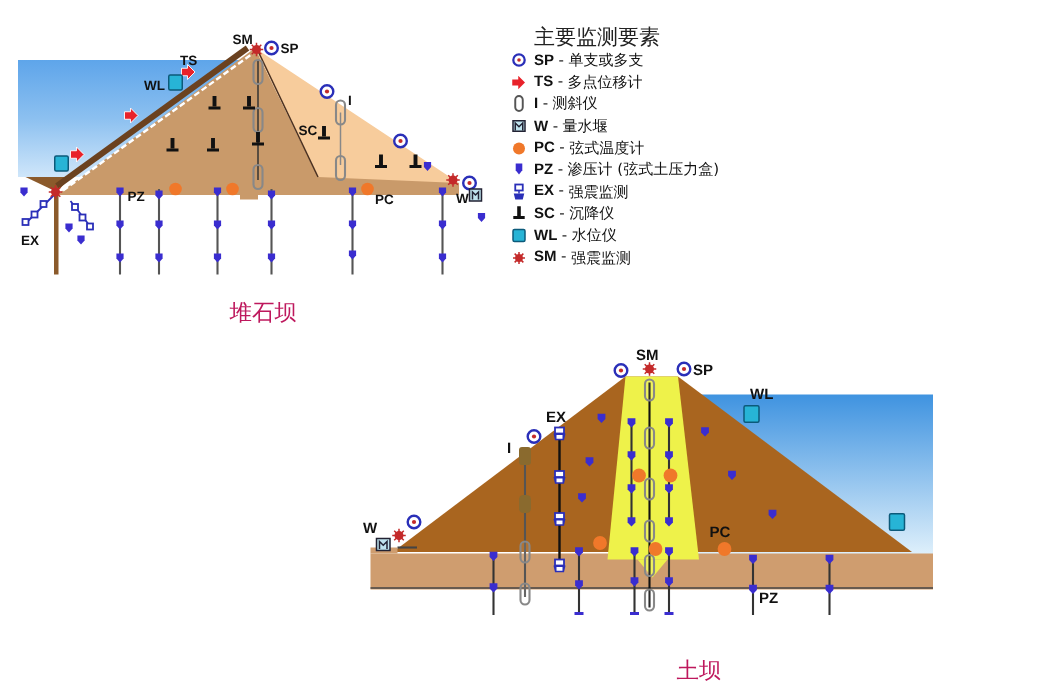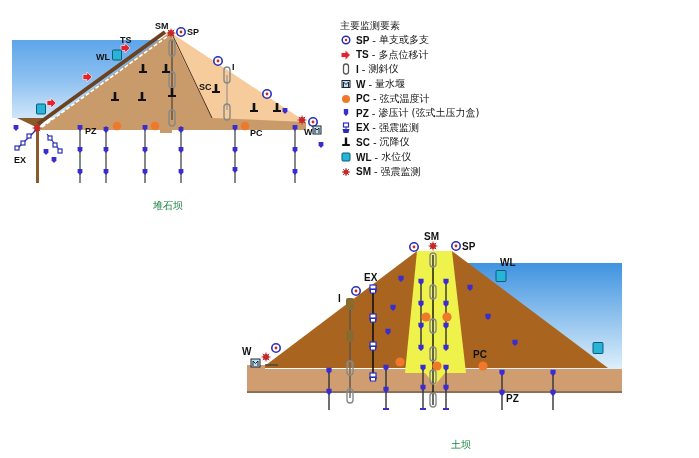--- a/index.html
+++ b/index.html
@@ -1,26 +1,26 @@
 <!DOCTYPE html>
 <html><head>
 <meta charset="utf-8">
 <style>
   html, body { margin:0; padding:0; background:#ffffff; }
   body { width:699px; height:458px; position:relative; overflow:hidden;
          font-family:"DejaVu Sans","Liberation Sans",sans-serif; }
   .abs { position:absolute; }
   svg text { font-family:"Liberation Sans","DejaVu Sans",sans-serif; font-weight:bold; }
   .legend { position:absolute; left:336px; top:18px; width:170px; }
-  .legend-title { font-size:10px; color:#222; margin-left:4px; height:15px; line-height:15px; }
+  .legend-title { font-size:14px; color:#222; margin-left:20px; height:15px; line-height:15px; }
   .legend-row { display:flex; align-items:center; height:14.6px; font-size:10px; color:#111; }
   .legend-row .sym { width:20px; display:flex; justify-content:center; align-items:center; }
   .legend-row .code { font-weight:bold; font-family:"Liberation Sans",sans-serif; }
   .legend-row .sep { margin:0 3px; }
-  .caption { position:absolute; font-size:10px; color:#15803d; }
+  .caption { position:absolute; font-size:15px; color:#be185d; }
 </style>
 </head>
 <body>
 
 <svg class="abs" style="left:0;top:0" width="330" height="190" viewBox="0 0 330 190">
   <defs>
     <linearGradient id="waterA" x1="0" y1="0" x2="0" y2="1">
       <stop offset="0" stop-color="#5ea5ea"></stop>
       <stop offset="0.5" stop-color="#8cc0f0"></stop>
       <stop offset="1" stop-color="#cfe6fa"></stop>

